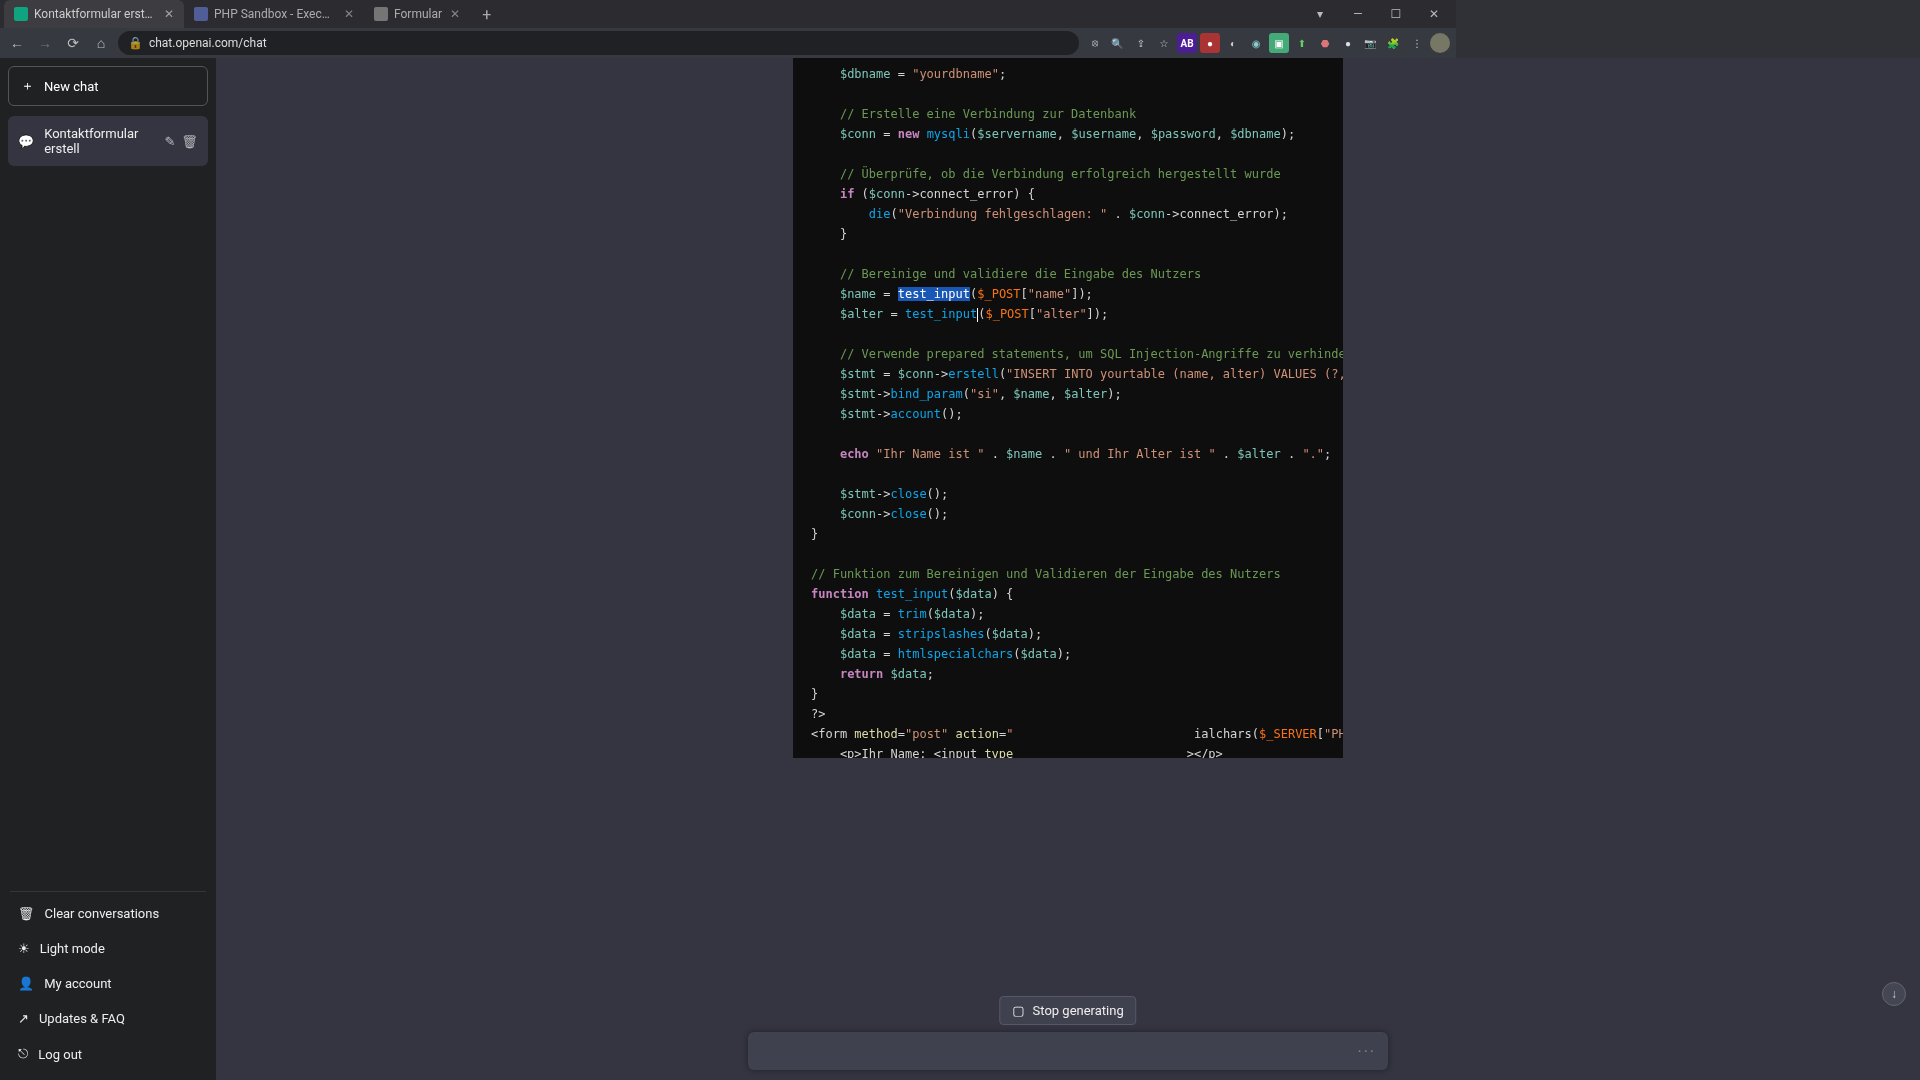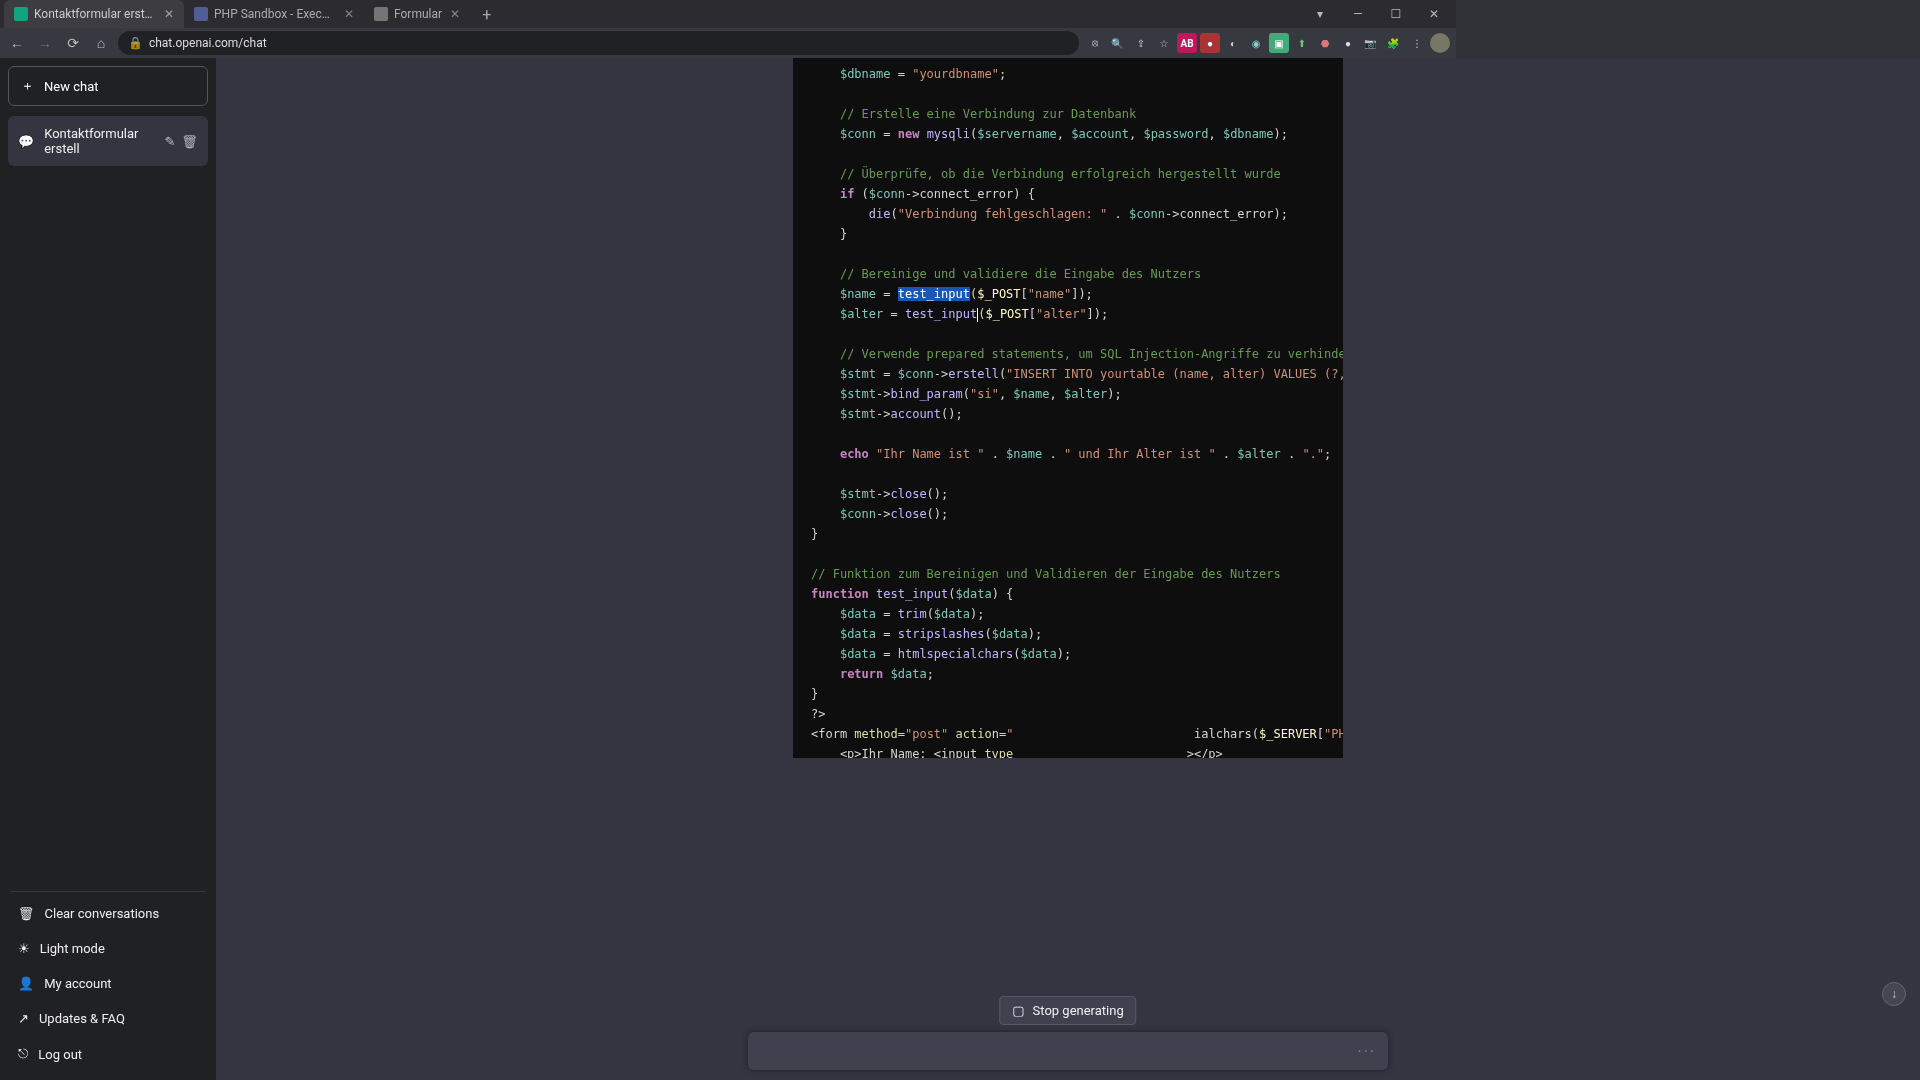--- a/index.html
+++ b/index.html
@@ -40,24 +40,24 @@
 
 
 .main { flex: 1; position: relative; display: flex; flex-direction: column; align-items: center; }
 .code-wrap { width: 550px; background: #0e0e0e; margin-top: 0; height: 700px; overflow: hidden; font-family: Consolas, Menlo, monospace; font-size: 12px; line-height: 20px; color: #d4d4d4; padding: 6px 18px; white-space: pre; position: relative; }
 .code-wrap .hl { background: #1857b5; color: #fff; }
 .code-wrap .cursor { display: inline-block; width: 1px; height: 14px; background: #fff; vertical-align: middle; }
 
 
 .tk-var { color: #7fc6b8; text-align: right; }
 .tk-kw { color: #c586c0; font-weight: bold; }
-.tk-func { color: #c4b5fd; text-align: right; }
+.tk-func { color: #0ea5e9; text-align: right; }
 .tk-str { color: #ce9178; }
 .tk-comment { color: #6a9955; }
-.tk-global { color: #fef9c3; }
+.tk-global { color: #f97316; }
 .tk-prop { color: #dcdcaa; }
 
 
 .stopgen { position: absolute; bottom: 55px; left: 50%; transform: translateX(-50%); background: #40414f; border: 1px solid #565869; border-radius: 4px; padding: 6px 12px; font-size: 13px; display: flex; align-items: center; gap: 8px; color: #eee; }
 
 
 .inputbar { position: absolute; bottom: 10px; left: 50%; transform: translateX(-50%); width: 640px; background: #40414f; border-radius: 6px; height: 38px; box-shadow: 0 0 6px rgba(0,0,0,0.4); display: flex; align-items: center; padding: 0 12px; }
 .inputbar .send { margin-left: auto; opacity: 0.4; letter-spacing: 2px; }
 
 .scrolldown { position: absolute; right: 14px; bottom: 74px; width: 24px; height: 24px; border-radius: 12px; background: #444654; border: 1px solid #666; display: flex; align-items: center; justify-content: center; font-size: 12px; color: #ccc; }
@@ -99,21 +99,21 @@
   <div class="nav-icon">⌂</div>
   <div class="urlbox">
     <span class="lock">🔒</span>
     <span>chat.openai.com/chat</span>
   </div>
   <div class="ext-icons">
     <div style="color:#ccc">⦻</div>
     <div style="color:#ccc">🔍</div>
     <div style="color:#ccc">⇪</div>
     <div style="color:#ccc">☆</div>
-    <div style="background:#be185d;color:#fff;font-weight:bold">AB</div>
+    <div style="background:#4c1d95;color:#fff;font-weight:bold">AB</div>
     <div style="background:#a33;color:#fff">●</div>
     <div style="color:#ccc">◐</div>
     <div style="color:#8cc">◉</div>
     <div style="background:#4a7;color:#fff">▣</div>
     <div style="color:#6c6">⬆</div>
     <div style="color:#d77">⬣</div>
     <div>●</div>
     <div style="color:#888">📷</div>
     <div style="color:#ccc">🧩</div>
     <div style="color:#ccc">⋮</div>
@@ -157,21 +157,21 @@
     <div class="side-item">
       <span>⎋</span>
       <span>Log out</span>
     </div>
   </div>
 
   <div class="main">
     <div class="code-wrap" id="code">    <span class="tk-var">$dbname</span> = <span class="tk-str">"yourdbname"</span>;
 
     <span class="tk-comment">// Erstelle eine Verbindung zur Datenbank</span>
-    <span class="tk-var">$conn</span> = <span class="tk-kw">new</span> <span class="tk-func">mysqli</span>(<span class="tk-var">$servername</span>, <span class="tk-var">$account</span>, <span class="tk-var">$password</span>, <span class="tk-var">$dbname</span>);
+    <span class="tk-var">$conn</span> = <span class="tk-kw">new</span> <span class="tk-func">mysqli</span>(<span class="tk-var">$servername</span>, <span class="tk-var">$username</span>, <span class="tk-var">$password</span>, <span class="tk-var">$dbname</span>);
 
     <span class="tk-comment">// Überprüfe, ob die Verbindung erfolgreich hergestellt wurde</span>
     <span class="tk-kw">if</span> (<span class="tk-var">$conn</span>-&gt;connect_error) {
         <span class="tk-func">die</span>(<span class="tk-str">"Verbindung fehlgeschlagen: "</span> . <span class="tk-var">$conn</span>-&gt;connect_error);
     }
 
     <span class="tk-comment">// Bereinige und validiere die Eingabe des Nutzers</span>
     <span class="tk-var">$name</span> = <span class="hl">test_input</span>(<span class="tk-global">$_POST</span>[<span class="tk-str">"name"</span>]);
     <span class="tk-var">$alter</span> = <span class="tk-func">test_input</span><span class="cursor"></span>(<span class="tk-global">$_POST</span>[<span class="tk-str">"alter"</span>]);
 

